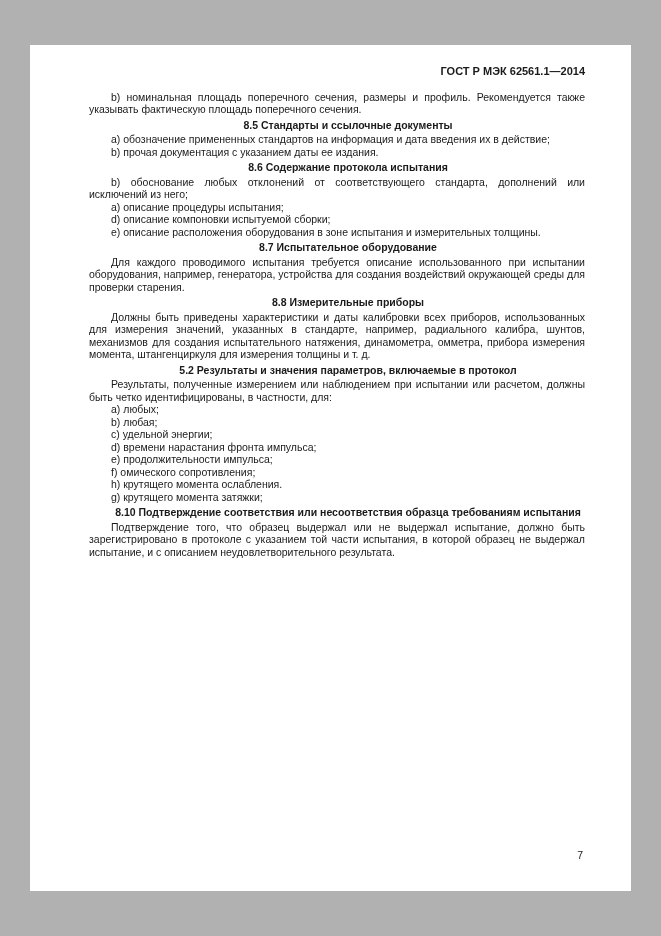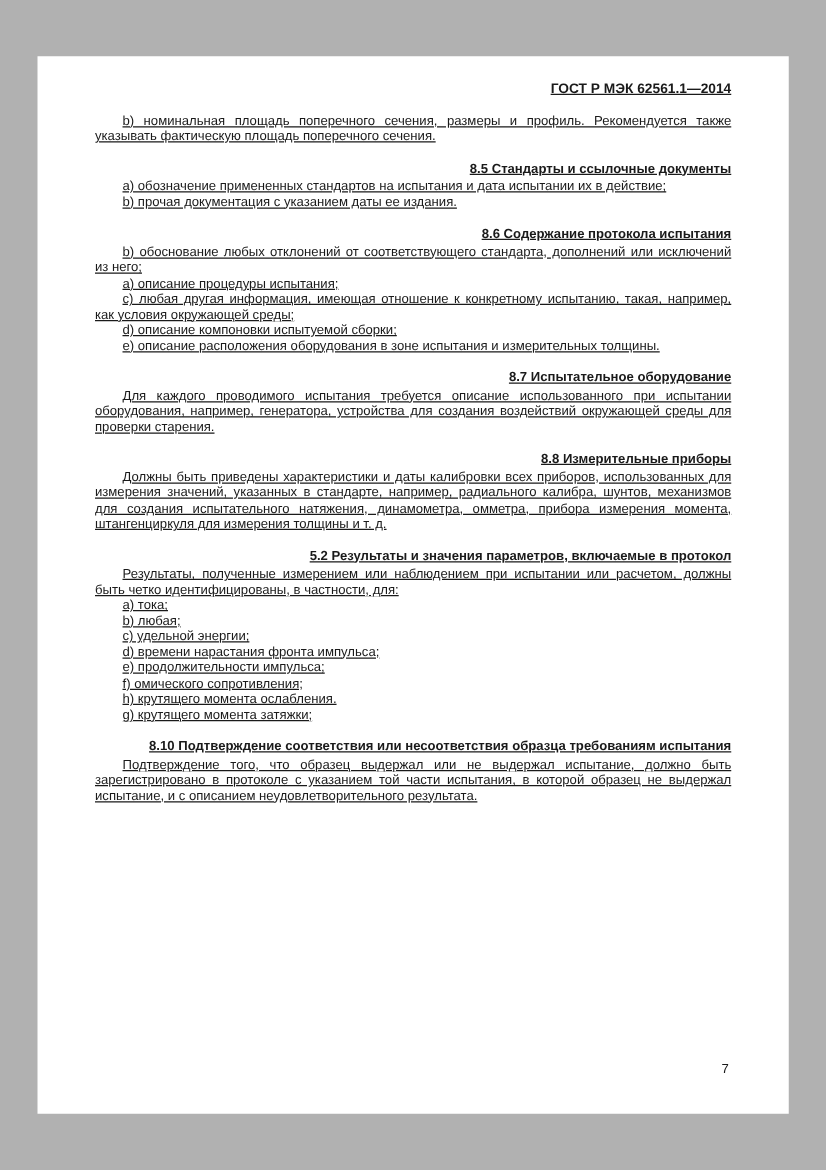--- a/index.html
+++ b/index.html
@@ -22,73 +22,71 @@
     position: absolute;
     left: 30px;
     top: 45px;
     width: 601px;
     height: 846px;
     background: #ffffff;
     box-sizing: border-box;
     color: #1a1a1a;
   }
   .content {
-    padding: 20px 46px 0 46px;
+    padding: 20px 46px 0 59px;
     font-size: 10.5px;
     line-height: 12.5px;
-    text-decoration: underline;
   }
   .doc-header {
     text-align: right;
     font-weight: bold;
     font-size: 11px;
     margin-bottom: 13px;
   }
   .content p {
     margin: 0;
     text-indent: 22px;
     text-align: justify;
   }
   .content p.h {
     font-weight: bold;
-    text-align: right;
-    margin-top: 13px;
+    text-align: center;
+    margin-top: 3px;
     margin-bottom: 2px;
   }
   .page-number {
     position: absolute;
     right: 48px;
     bottom: 30px;
     font-size: 10.5px;
   }
 </style>
 </head>
 <body>
 
 <div class="viewer">
   <div class="page">
     <div class="content">
       <div class="doc-header">ГОСТ Р МЭК 62561.1—2014</div>
       <p class="p">b) номинальная площадь поперечного сечения, размеры и профиль. Рекомендуется также указывать фактическую площадь поперечного сечения.</p>
       <p class="h">8.5 Стандарты и ссылочные документы</p>
-      <p class="p">a) обозначение примененных стандартов на испытания и дата испытании их в действие;</p>
+      <p class="p">a) обозначение примененных стандартов на информация и дата введения их в действие;</p>
       <p class="p">b) прочая документация с указанием даты ее издания.</p>
       <p class="h">8.6 Содержание протокола испытания</p>
       <p class="p">b) обоснование любых отклонений от соответствующего стандарта, дополнений или исключений из него;</p>
       <p class="p">a) описание процедуры испытания;</p>
-      <p class="p">c) любая другая информация, имеющая отношение к конкретному испытанию, такая, например, как условия окружающей среды;</p>
       <p class="p">d) описание компоновки испытуемой сборки;</p>
       <p class="p">e) описание расположения оборудования в зоне испытания и измерительных толщины.</p>
       <p class="h">8.7 Испытательное оборудование</p>
       <p class="p">Для каждого проводимого испытания требуется описание использованного при испытании оборудования, например, генератора, устройства для создания воздействий окружающей среды для проверки старения.</p>
       <p class="h">8.8 Измерительные приборы</p>
       <p class="p">Должны быть приведены характеристики и даты калибровки всех приборов, использованных для измерения значений, указанных в стандарте, например, радиального калибра, шунтов, механизмов для создания испытательного натяжения, динамометра, омметра, прибора измерения момента, штангенциркуля для измерения толщины и т. д.</p>
       <p class="h">5.2 Результаты и значения параметров, включаемые в протокол</p>
       <p class="p">Результаты, полученные измерением или наблюдением при испытании или расчетом, должны быть четко идентифицированы, в частности, для:</p>
-      <p class="p">a) тока;</p>
+      <p class="p">a) любых;</p>
       <p class="p">b) любая;</p>
       <p class="p">c) удельной энергии;</p>
       <p class="p">d) времени нарастания фронта импульса;</p>
       <p class="p">e) продолжительности импульса;</p>
       <p class="p">f) омического сопротивления;</p>
       <p class="p">h) крутящего момента ослабления.</p>
       <p class="p">g) крутящего момента затяжки;</p>
       <p class="h">8.10 Подтверждение соответствия или несоответствия образца требованиям испытания</p>
       <p class="p">Подтверждение того, что образец выдержал или не выдержал испытание, должно быть зарегистрировано в протоколе с указанием той части испытания, в которой образец не выдержал испытание, и с описанием неудовлетворительного результата.</p>
     </div>

